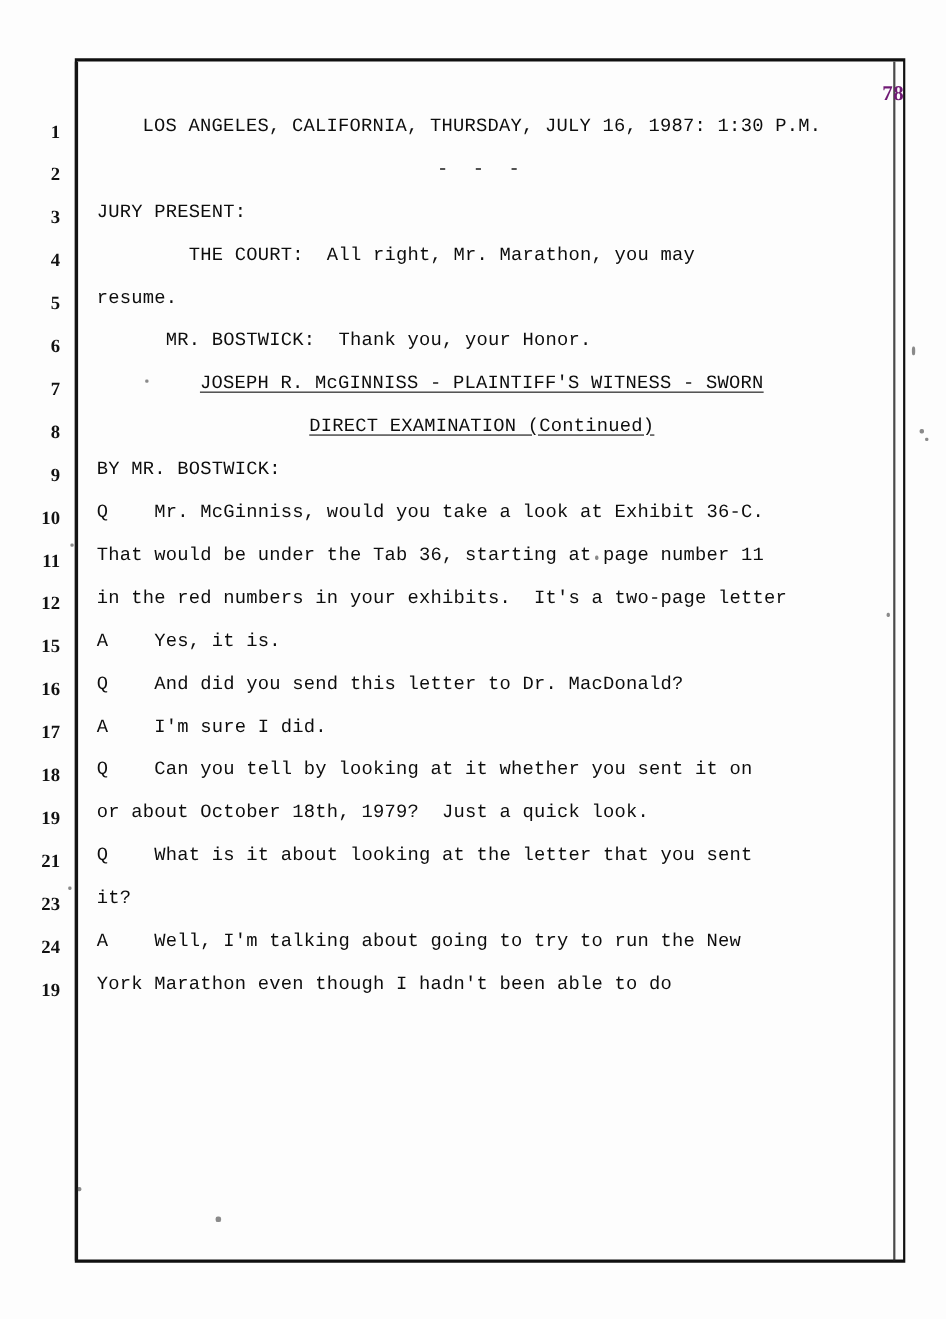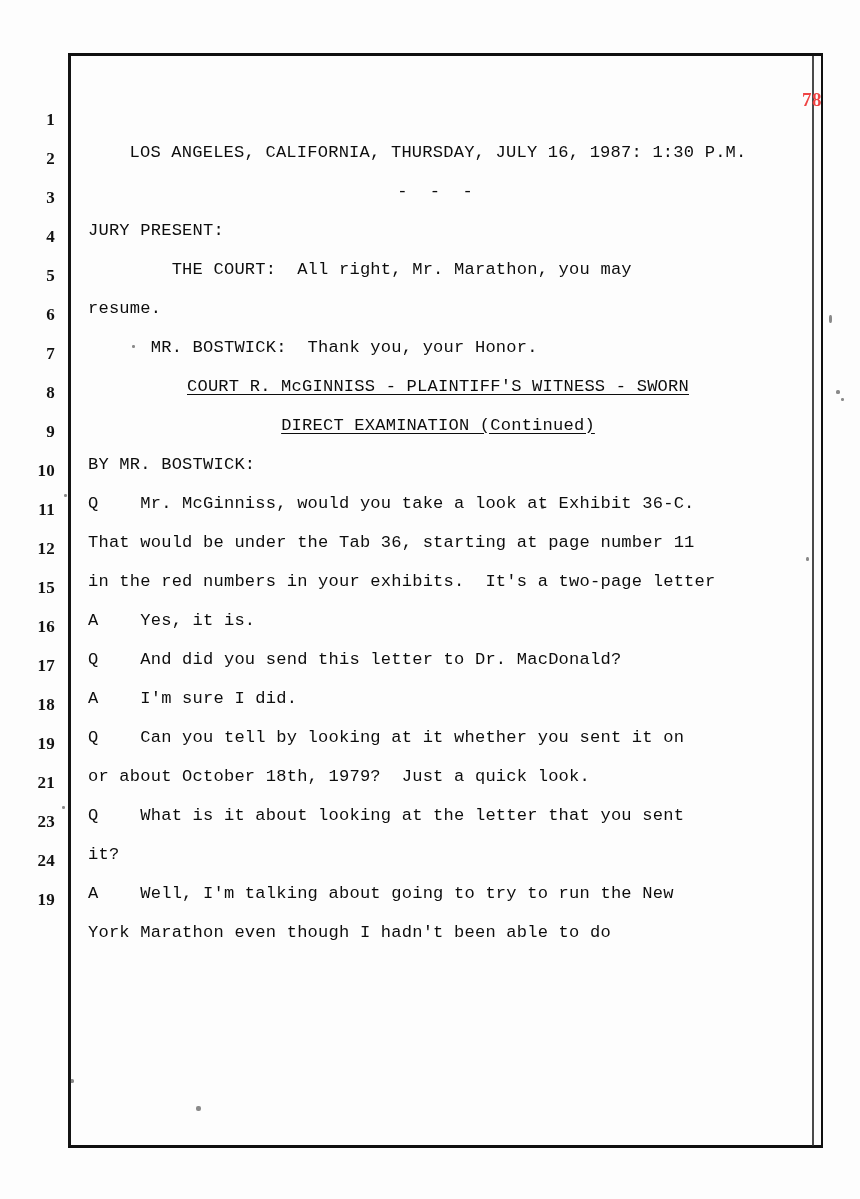--- a/index.html
+++ b/index.html
@@ -44,25 +44,25 @@
     left: 812px;
     top: 56px;
     width: 2px;
     height: 1090px;
     background: #2a2a2a;
     opacity: 0.85;
   }
   .page-number {
     position: absolute;
     right: 38px;
-    top: 89px;
+    top: 75px;
     font-family: "Liberation Serif", "DejaVu Serif", serif;
     font-weight: bold;
     font-size: 19px;
-    color: #ef4444;
+    color: #701a75;
     letter-spacing: 0.5px;
   }
   .lines {
     position: absolute;
     left: 0;
     top: 104px;
     width: 860px;
   }
   .line {
     position: relative;
@@ -83,21 +83,20 @@
   .line-text {
     position: absolute;
     left: 88px;
     top: 2px;
     width: 720px;
     font-size: 17.1px;
     color: #0d0d0d;
     white-space: pre;
     letter-spacing: 0.2px;
     font-family: "Liberation Mono", "DejaVu Sans Mono", monospace;
-    margin-top: 37px;
   }
   .line-text.center { text-align: center; width: 700px; }
   .line-text.underline { text-decoration: underline; text-underline-offset: 3px; }
   .line-text.dashes { letter-spacing: 6px; }
   
   .speck {
     position: absolute;
     background: #2b2b2b;
     opacity: 0.55;
     border-radius: 40%;
@@ -134,21 +133,21 @@
       <div class="line">
         <div class="line-no">5</div>
         <div class="line-text">resume.</div>
       </div>
       <div class="line">
         <div class="line-no">6</div>
         <div class="line-text">      MR. BOSTWICK:  Thank you, your Honor.</div>
       </div>
       <div class="line">
         <div class="line-no">7</div>
-        <div class="line-text center underline">COURT R. McGINNISS - PLAINTIFF'S WITNESS - SWORN</div>
+        <div class="line-text center underline">JOSEPH R. McGINNISS - PLAINTIFF'S WITNESS - SWORN</div>
       </div>
       <div class="line">
         <div class="line-no">8</div>
         <div class="line-text center underline">DIRECT EXAMINATION (Continued)</div>
       </div>
       <div class="line">
         <div class="line-no">9</div>
         <div class="line-text">BY MR. BOSTWICK:</div>
       </div>
       <div class="line">

